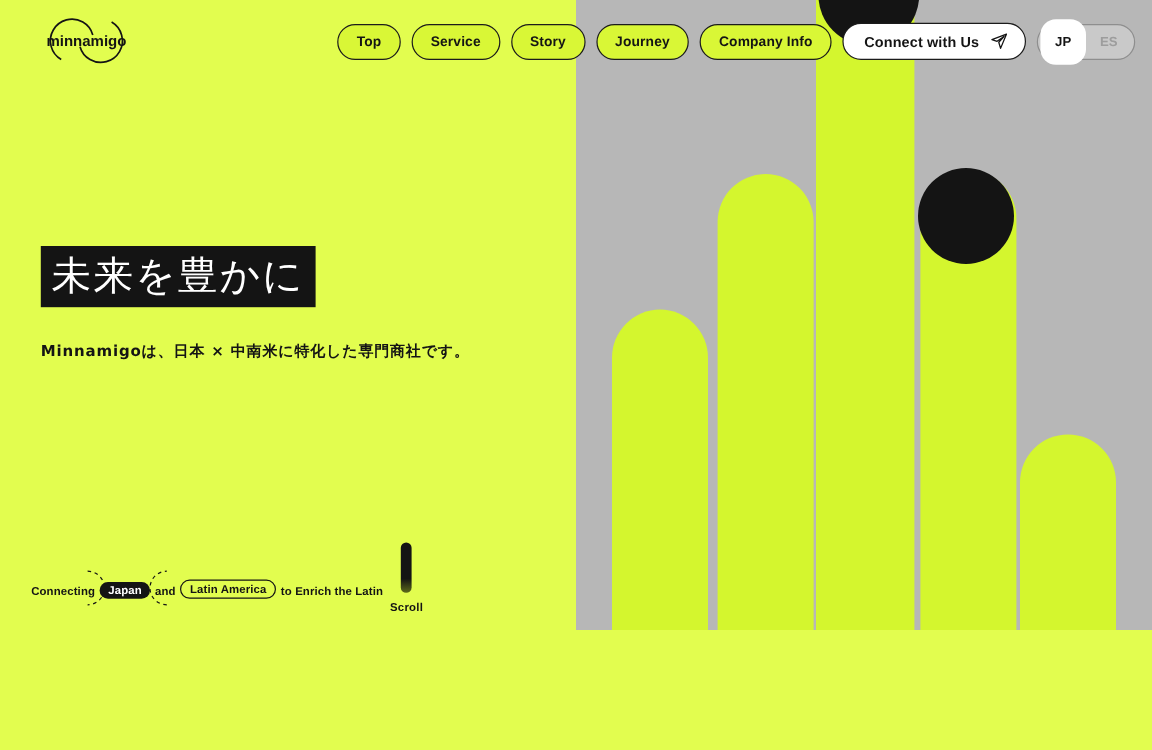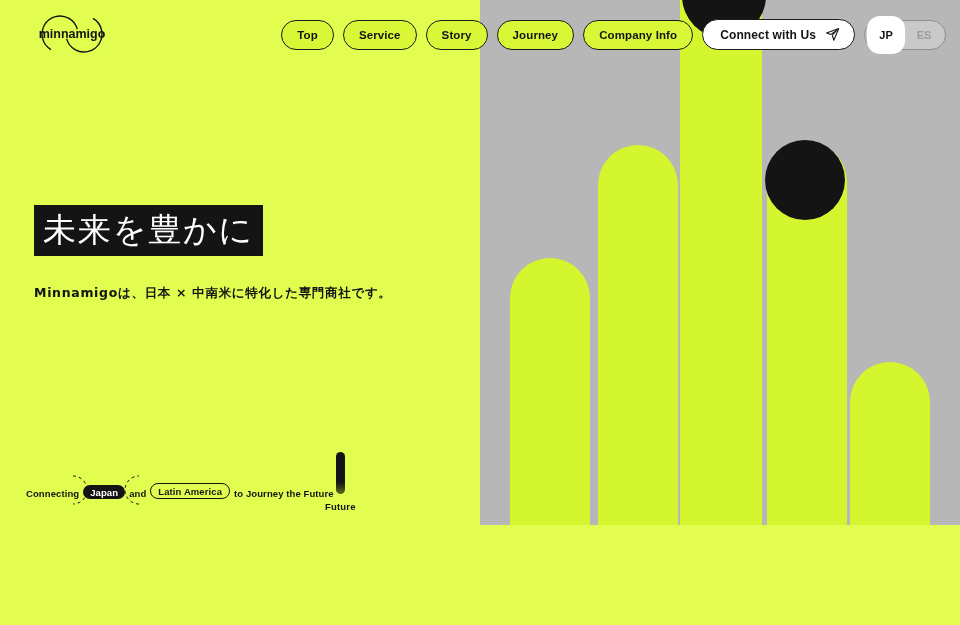--- a/index.html
+++ b/index.html
@@ -176,21 +176,21 @@
 
   <div class="tagline">
     <svg class="arcs" viewBox="0 0 80 36">
       <path d="M7 4 A14 14 0 1 1 7 32" fill="none" stroke="#141414" stroke-width="1" stroke-dasharray="3 3"></path>
       <path d="M73 32 A14 14 0 1 1 73 4" fill="none" stroke="#141414" stroke-width="1" stroke-dasharray="3 3"></path>
     </svg>
     <span>Connecting</span>
     <span class="tag-chip filled">Japan</span>
     <span>and</span>
     <span class="tag-chip outlined">Latin America</span>
-    <span>to Journey the Future</span>
+    <span>to Enrich the Latin</span>
   </div>
 
   <div class="scroll">
     <div class="scroll-bar"></div>
-    <div class="scroll-label">Future</div>
+    <div class="scroll-label">Scroll</div>
   </div>
 
 </div>
 
 </body></html>

